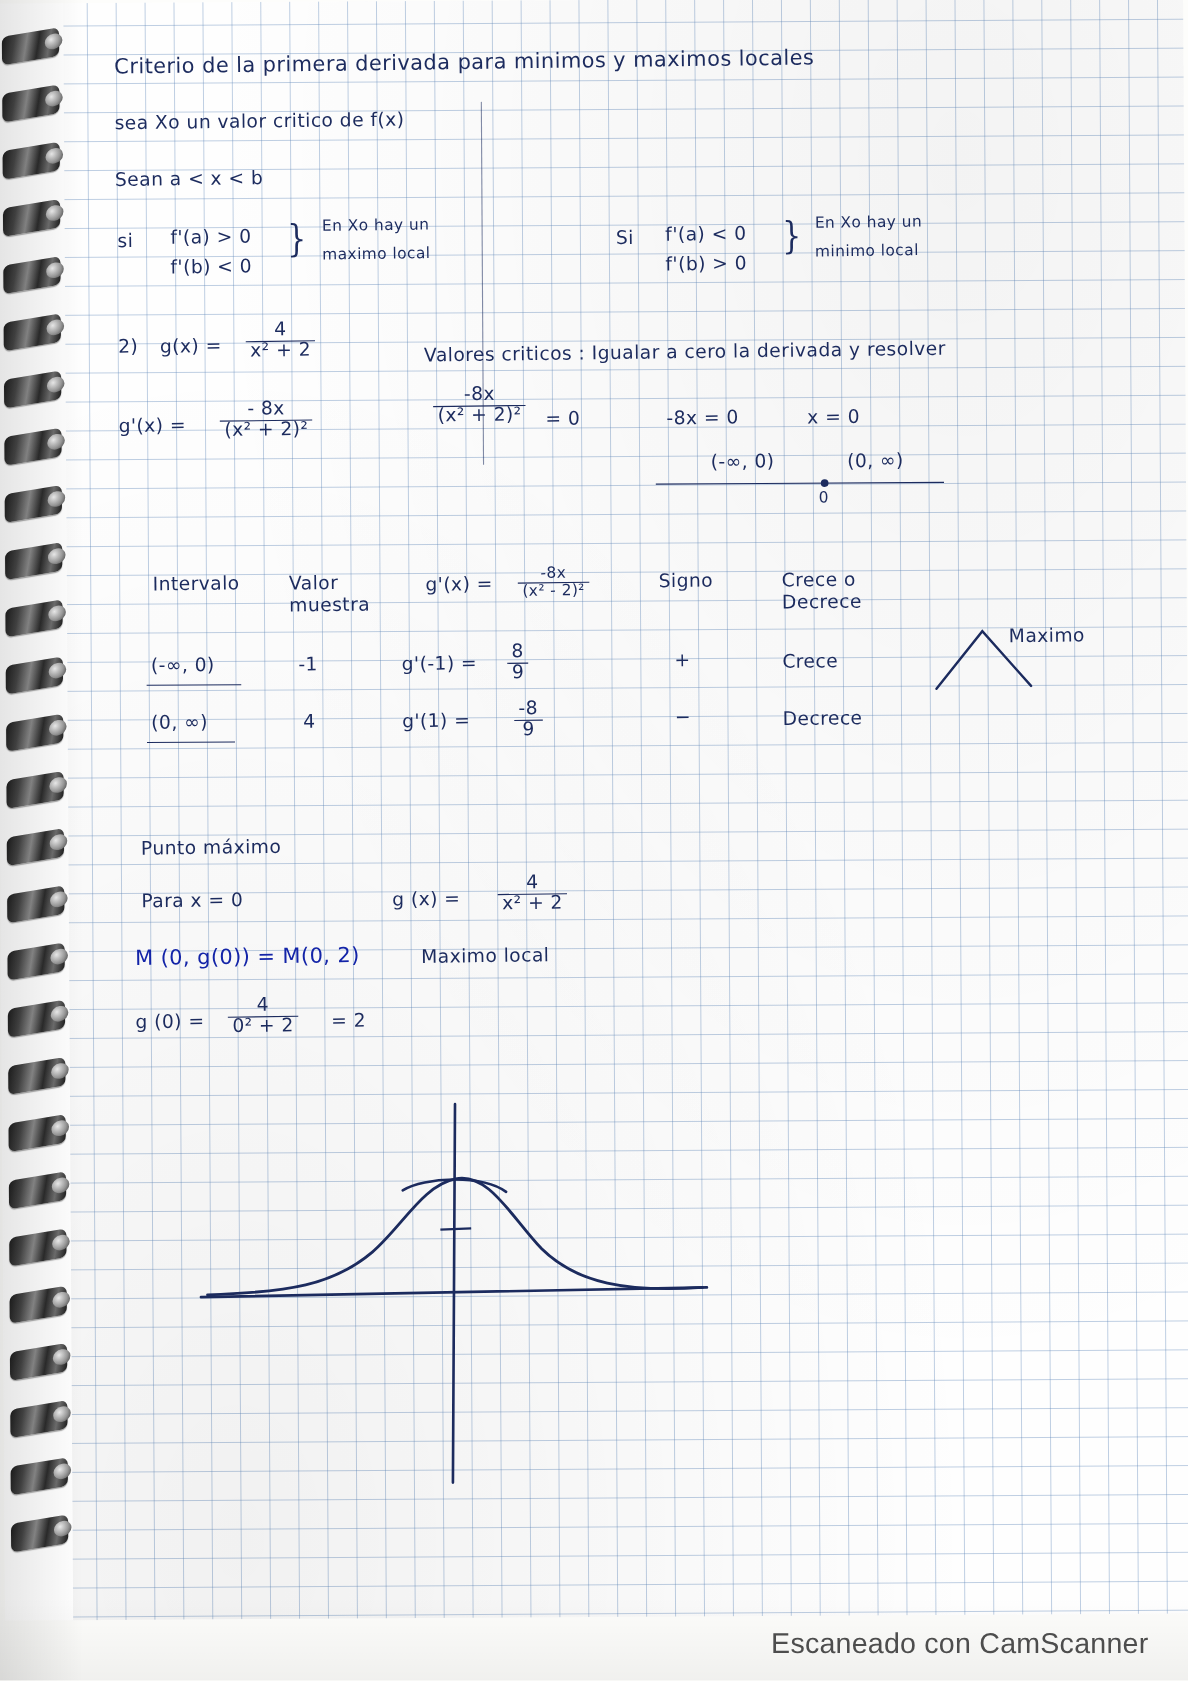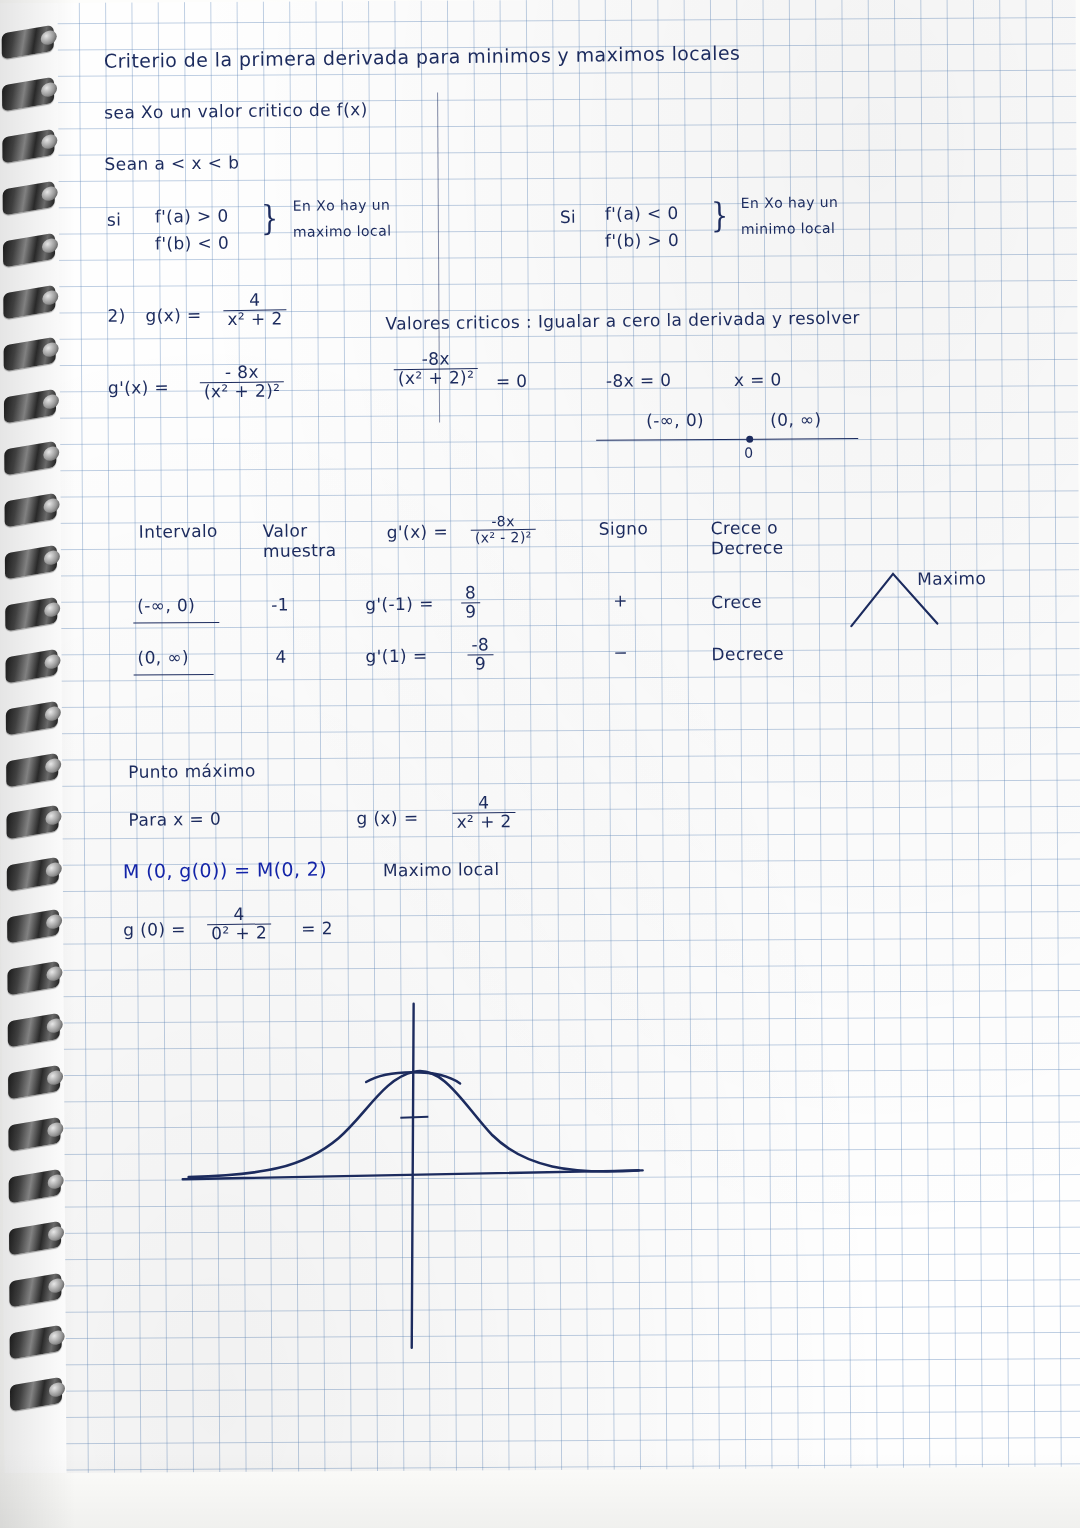--- a/index.html
+++ b/index.html
@@ -338,13 +338,14 @@
 
       <path d="M36 190 C110 188 150 182 186 152 C214 128 232 92 262 86 C292 80 312 120 340 150 C372 182 418 190 486 186" fill="none" stroke="#1c2b5e" stroke-width="2.6" stroke-linecap="round"></path>
 
       <path d="M214 96 C234 84 286 82 308 98" fill="none" stroke="#1c2b5e" stroke-width="2.4" stroke-linecap="round"></path>
     </svg>
 
   </div>
 
   <div class="edge-shadow"></div>
 
+  <div class="footer">Escaneado con CamScanner</div>
 </div>
 
 </body></html>

